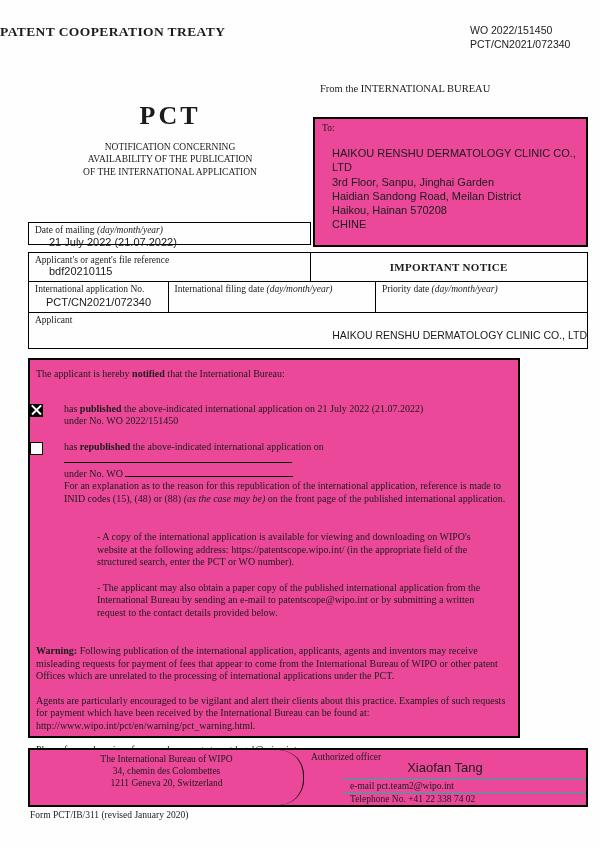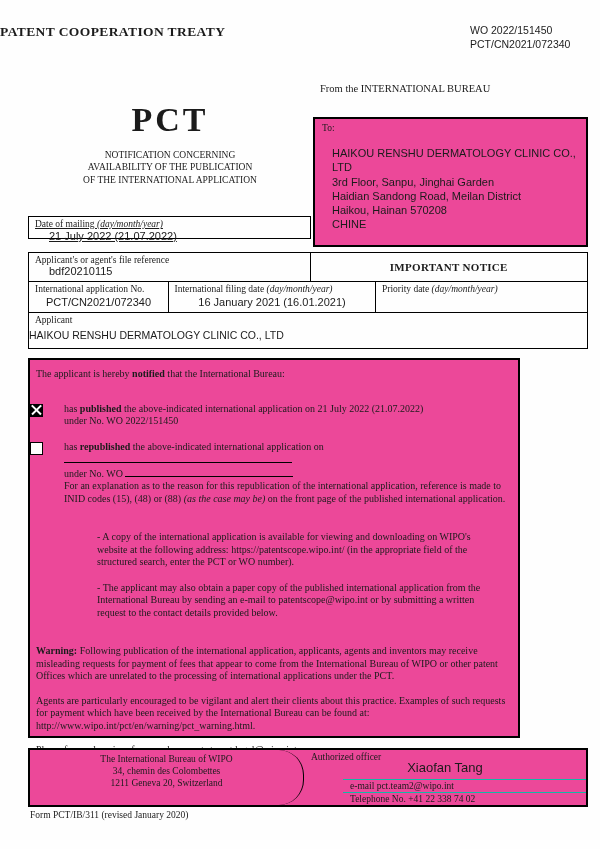--- a/index.html
+++ b/index.html
@@ -21,39 +21,39 @@
   b{font-weight:bold;}
   i{font-style:italic;}
 
   
   .doc-title{top:24px;left:0;width:600px;text-align:left;font-size:13.5px;font-weight:bold;letter-spacing:.4px;}
   .ref-block{top:23px;left:470px;font-size:10.5px;line-height:1.35;}
   .from-line{top:83px;left:320px;font-size:10.5px;}
 
   
   .pct-block{top:103px;left:50px;width:240px;text-align:center;}
-  .pct-acronym{font-size:34px;font-weight:bold;letter-spacing:3px;line-height:1;}
+  .pct-acronym{font-size:26px;font-weight:bold;letter-spacing:3px;line-height:1;}
   .pct-subtitle{margin-top:12px;font-size:9.5px;line-height:1.3;}
 
   
   .to-box{top:117px;left:313px;width:275px;height:130px;}
   .to-label{font-size:9.5px;padding:4px 0 0 7px;}
   .to-address{margin:13px 0 0 17px;font-size:11px;line-height:1.3;}
 
   
-  .mailing-box{top:216px;left:28px;width:283px;height:23px;text-decoration:underline;}
+  .mailing-box{top:222px;left:28px;width:283px;height:23px;}
   .fileref-box{top:251.5px;left:28px;width:283px;height:31px;}
   .notice-box{top:251.5px;left:309.5px;width:278.5px;height:31px;}
   .notice-text{font-size:11px;font-weight:bold;text-align:center;padding-top:8px;letter-spacing:.3px;}
   .appno-box{top:281px;left:28px;width:141px;height:32px;}
   .filing-box{top:281px;left:167.5px;width:209px;height:32px;}
   .priority-box{top:281px;left:375px;width:213px;height:32px;}
   .applicant-box{top:311.5px;left:28px;width:560px;height:37px;}
   .cell-value{text-align:center;margin-top:1px;}
-  .applicant-value{text-align:left;margin-top:4px;font-size:10.5px;}
+  .applicant-value{text-align:right;margin-top:4px;font-size:10.5px;}
   .mailing-value,.fileref-value{margin-left:20px;}
 
   
   .main-box{top:358px;left:28px;width:492px;height:380px;font-size:10px;line-height:1.25;}
   .notified-line{padding:8px 0 0 6px;}
   .chk-row{display:flex;margin-top:22px;}
   .chk-col{width:34px;flex:0 0 34px;display:flex;justify-content:flex-end;}
   .checkbox{width:11px;height:11px;border:1.5px solid #000;box-sizing:content-box;position:relative;margin-right:21px;margin-top:1px;background:#fefefe;}
   .checkbox.checked{background:#000;}
   .checkbox.checked::before,.checkbox.checked::after{
@@ -123,21 +123,20 @@
     <div class="notice-text">IMPORTANT NOTICE</div>
   </div>
 
   <div class="abs box appno-box">
     <div class="field-label">International application No.</div>
     <div class="field-value sans cell-value">PCT/CN2021/072340</div>
   </div>
 
   <div class="abs box filing-box">
     <div class="field-label"><span>International filing date </span><i>(day/month/year)</i></div>
-    <div class="field-value sans cell-value">16 January 2021 (16.01.2021)</div>
   </div>
 
   <div class="abs box priority-box">
     <div class="field-label"><span>Priority date </span><i>(day/month/year)</i></div>
     <div class="field-value sans cell-value"></div>
   </div>
 
   <div class="abs box applicant-box">
     <div class="field-label">Applicant</div>
     <div class="field-value sans applicant-value">HAIKOU RENSHU DERMATOLOGY CLINIC CO., LTD</div>

